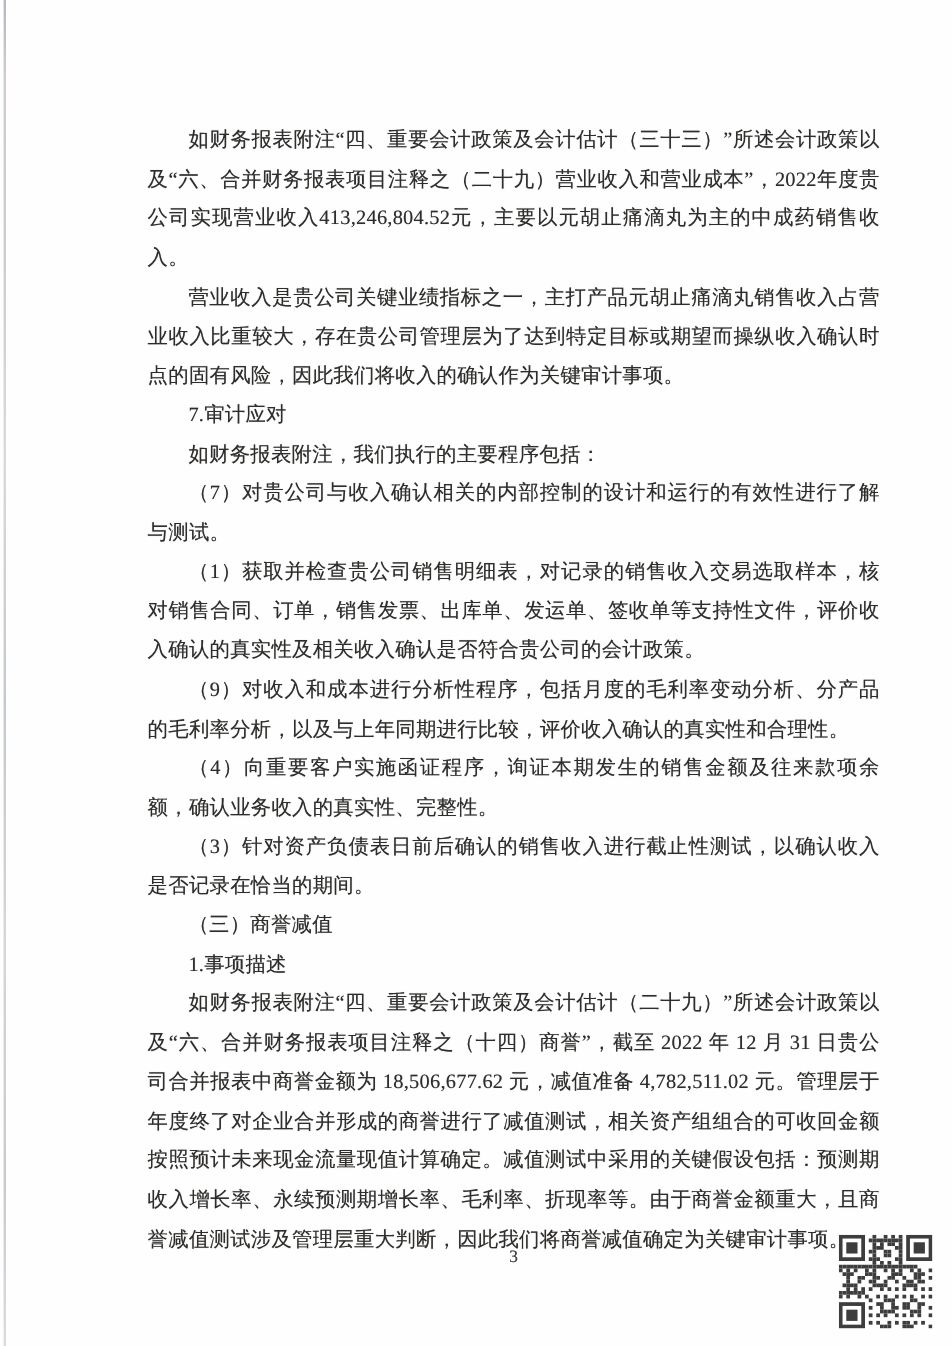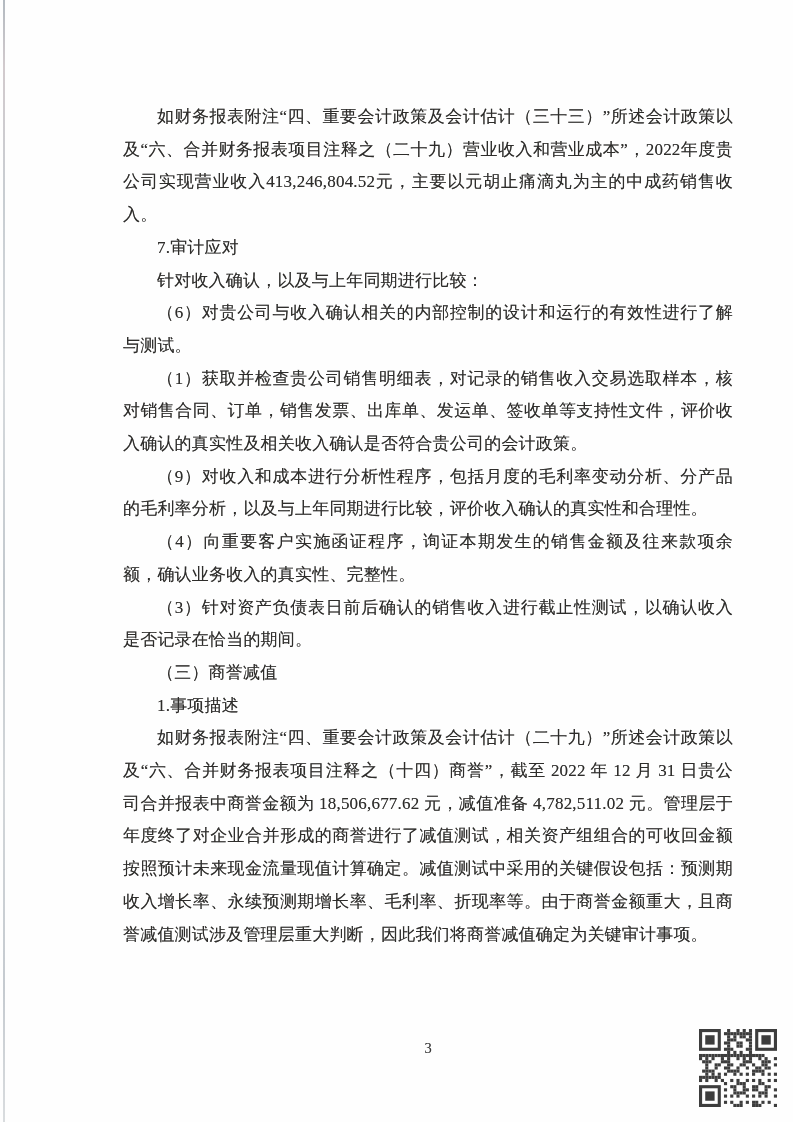--- a/index.html
+++ b/index.html
@@ -71,23 +71,24 @@
 </style>
 </head>
 <body>
 
 <div class="page">
 
   <div class="scan-line"></div>
 
   <div class="content">
     <p>如财务报表附注“四、重要会计政策及会计估计（三十三）”所述会计政策以及“六、合并财务报表项目注释之（二十九）营业收入和营业成本”，2022年度贵公司实现营业收入413,246,804.52元，主要以元胡止痛滴丸为主的中成药销售收入。</p>
+    <p>营业收入是贵公司关键业绩指标之一，主打产品元胡止痛滴丸销售收入占营业收入比重较大，存在贵公司管理层为了达到特定目标或期望而操纵收入确认时点的固有风险，因此我们将收入的确认作为关键审计事项。</p>
     <p>7.审计应对</p>
-    <p>针对收入确认，以及与上年同期进行比较：</p>
-    <p>（6）对贵公司与收入确认相关的内部控制的设计和运行的有效性进行了解与测试。</p>
+    <p>如财务报表附注，我们执行的主要程序包括：</p>
+    <p>（7）对贵公司与收入确认相关的内部控制的设计和运行的有效性进行了解与测试。</p>
     <p>（1）获取并检查贵公司销售明细表，对记录的销售收入交易选取样本，核对销售合同、订单，销售发票、出库单、发运单、签收单等支持性文件，评价收入确认的真实性及相关收入确认是否符合贵公司的会计政策。</p>
     <p>（9）对收入和成本进行分析性程序，包括月度的毛利率变动分析、分产品的毛利率分析，以及与上年同期进行比较，评价收入确认的真实性和合理性。</p>
     <p>（4）向重要客户实施函证程序，询证本期发生的销售金额及往来款项余额，确认业务收入的真实性、完整性。</p>
     <p>（3）针对资产负债表日前后确认的销售收入进行截止性测试，以确认收入是否记录在恰当的期间。</p>
     <p>（三）商誉减值</p>
     <p>1.事项描述</p>
     <p>如财务报表附注“四、重要会计政策及会计估计（二十九）”所述会计政策以及“六、合并财务报表项目注释之（十四）商誉”，截至 2022 年 12 月 31 日贵公司合并报表中商誉金额为 18,506,677.62 元，减值准备 4,782,511.02 元。管理层于年度终了对企业合并形成的商誉进行了减值测试，相关资产组组合的可收回金额按照预计未来现金流量现值计算确定。减值测试中采用的关键假设包括：预测期收入增长率、永续预测期增长率、毛利率、折现率等。由于商誉金额重大，且商誉减值测试涉及管理层重大判断，因此我们将商誉减值确定为关键审计事项。</p>
   </div>
 
   <div class="footer-page-number">3</div>

